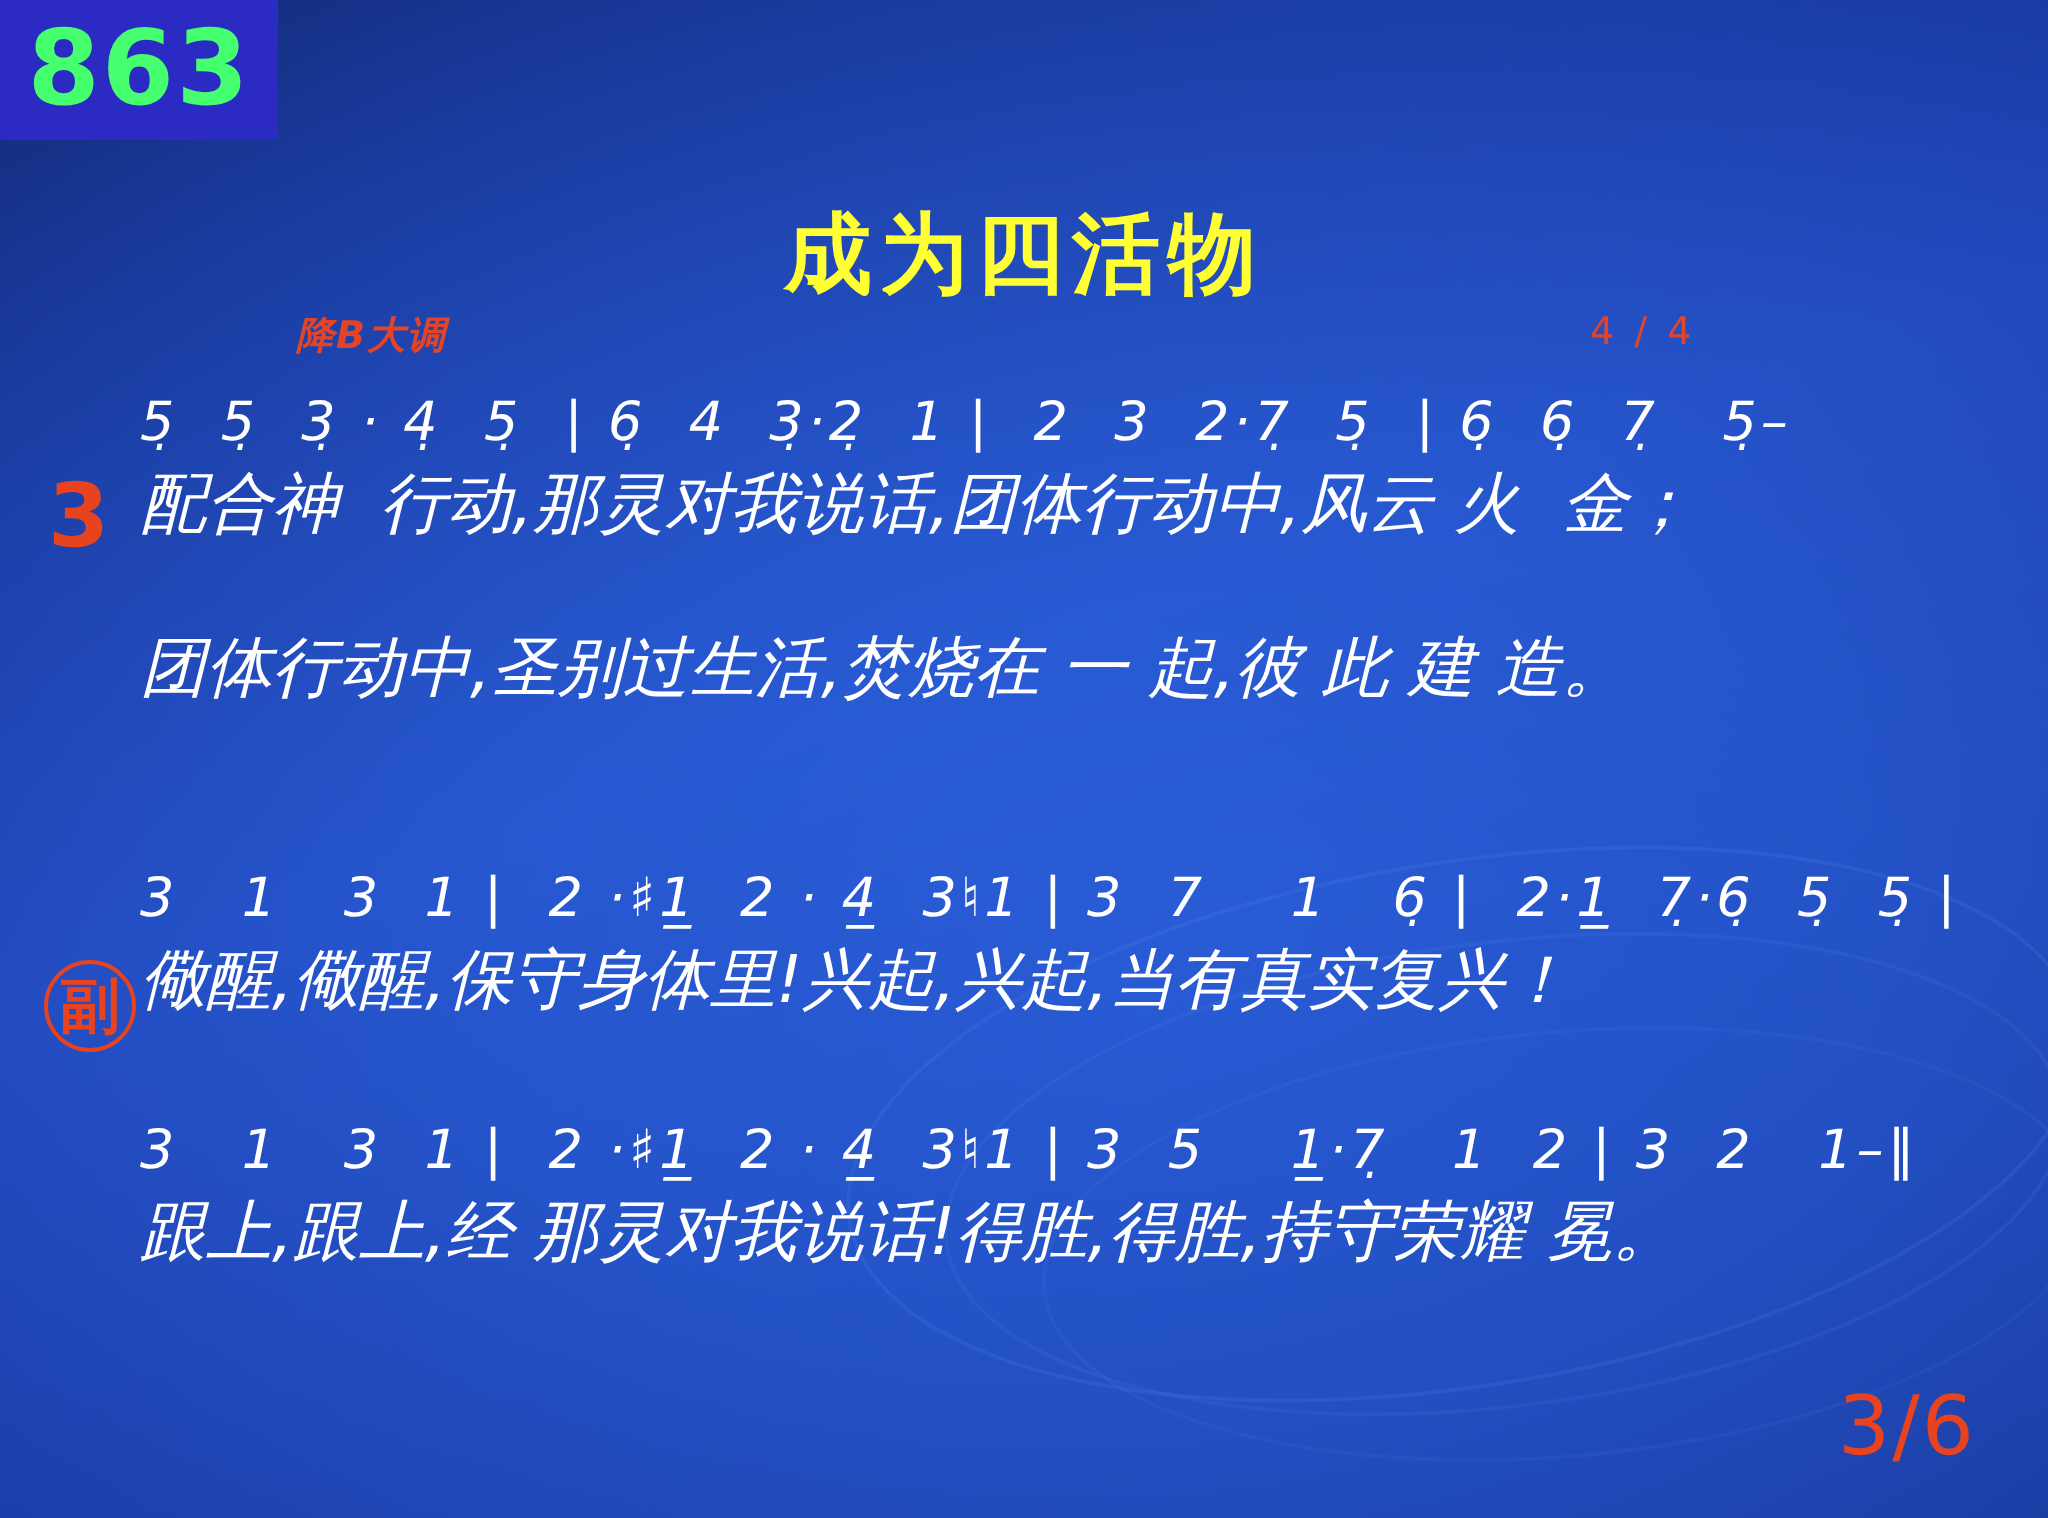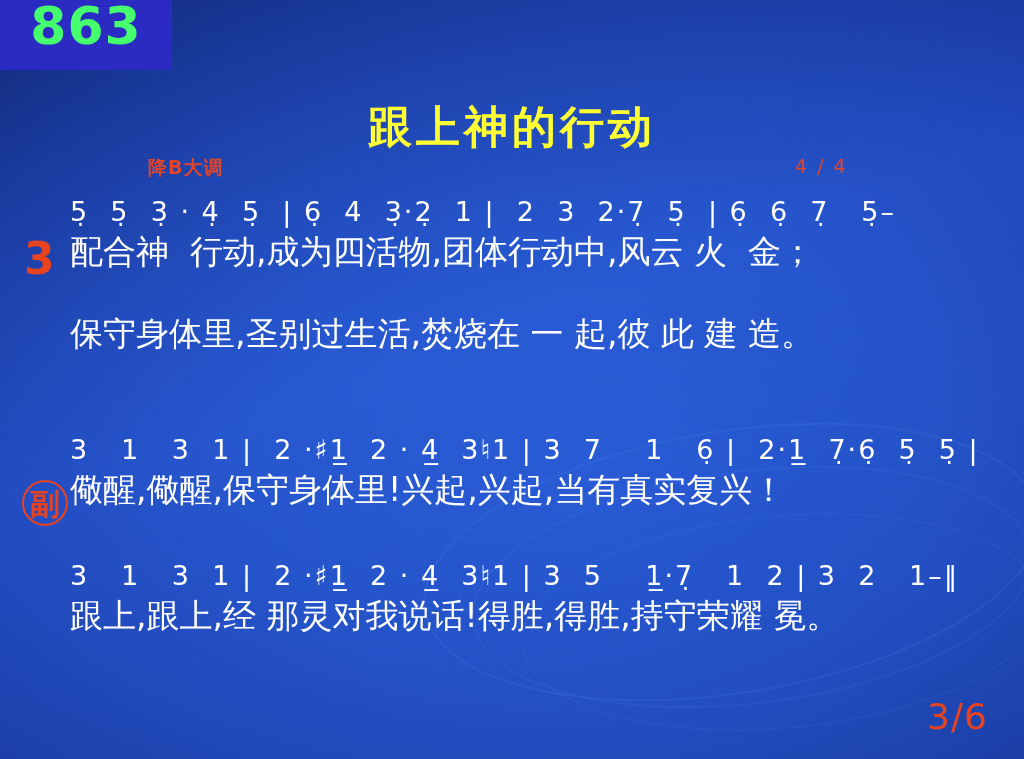--- a/index.html
+++ b/index.html
@@ -32,24 +32,25 @@
   }
   .sw1 { left: 420px; top: 430px; width: 620px; height: 260px; transform: rotate(-9deg); }
   .sw2 { left: 470px; top: 470px; width: 560px; height: 230px; transform: rotate(-7deg); border-color: rgba(90,140,235,0.12); }
   .sw3 { left: 520px; top: 515px; width: 520px; height: 210px; transform: rotate(-5deg); border-color: rgba(90,140,235,0.10); }
 
   
   #hymn-number-box {
     position: absolute;
     left: 0;
     top: 0;
-    width: 172px;
+    width: 139px;
     height: 70px;
     background: #2b2bc4;
     display: flex;
+    align-items: center;
     justify-content: center;
   }
   #hymn-number {
     color: #46ff6e;
     font-size: 52px;
     font-weight: 700;
     line-height: 1;
     letter-spacing: 1px;
     font-family: "DejaVu Sans", "Liberation Sans", sans-serif;
   }
@@ -67,20 +68,21 @@
   }
 
   #key-label {
     position: absolute;
     left: 148px;
     top: 155px;
     color: #e0452a;
     font-size: 19px;
     font-weight: 700;
     letter-spacing: 1px;
+    font-style: italic;
   }
   #time-signature {
     position: absolute;
     left: 795px;
     top: 155px;
     color: #e0452a;
     font-size: 19px;
     font-weight: 400;
     letter-spacing: 2px;
   }
@@ -107,20 +109,21 @@
     border-radius: 50%;
     border: 2px solid #e8431f;
     box-sizing: border-box;
   }
 
   
   .line-block {
     position: absolute;
     left: 70px;
     width: 940px;
+    font-style: italic;
   }
   .notation {
     color: #ffffff;
     font-size: 27px;
     letter-spacing: 2px;
     white-space: pre;
     font-family: "DejaVu Sans", "Liberation Sans", sans-serif;
     height: 34px;
   }
   .lyrics {
@@ -133,53 +136,53 @@
   #line1 { top: 196px; }
   #line2 { top: 312px; }
   #line3 { top: 434px; }
   #line4 { top: 560px; }
 
   #page-indicator {
     position: absolute;
     right: 36px;
     bottom: 22px;
     color: #e8431f;
-    font-size: 36px;
+    font-size: 41px;
     font-weight: 500;
     letter-spacing: 1px;
   }
 </style>
 </head>
 <body>
 
 <div id="slide">
 
   <div class="swoosh sw1"></div>
   <div class="swoosh sw2"></div>
   <div class="swoosh sw3"></div>
 
   <div id="hymn-number-box">
     <span id="hymn-number">863</span>
   </div>
 
-  <div id="title">跟上神的行动</div>
+  <div id="title">成为四活物</div>
 
   <div id="key-label">降B大调</div>
   <div id="time-signature">4 / 4</div>
 
   <div class="verse-mark" id="verse-mark-3">3</div>
   <div class="verse-mark" id="chorus-mark">副</div>
 
   <div class="line-block" id="line1">
     <div class="notation">5̣  5̣  3̣ · 4̣  5̣  | 6̣  4  3̣·2̣  1 |  2  3  2·7̣  5̣  | 6̣  6̣  7̣   5̣–</div>
-    <div class="lyrics">配合神  行动,成为四活物,团体行动中,风云 火  金；</div>
+    <div class="lyrics">配合神  行动,那灵对我说话,团体行动中,风云 火  金；</div>
   </div>
 
   <div class="line-block" id="line2">
-    <div class="lyrics">保守身体里,圣别过生活,焚烧在 一 起,彼 此 建 造。</div>
+    <div class="lyrics">团体行动中,圣别过生活,焚烧在 一 起,彼 此 建 造。</div>
   </div>
 
   <div class="line-block" id="line3">
     <div class="notation">3   1   3  1 |  2 ·♯1̲  2 · 4̲  3♮1 | 3  7    1   6̣ |  2·1̲  7̣·6̣  5̣  5̣ |</div>
     <div class="lyrics">儆醒,儆醒,保守身体里!兴起,兴起,当有真实复兴！</div>
   </div>
 
   <div class="line-block" id="line4">
     <div class="notation">3   1   3  1 |  2 ·♯1̲  2 · 4̲  3♮1 | 3  5    1̲·7̣   1  2 | 3  2   1–‖</div>
     <div class="lyrics">跟上,跟上,经 那灵对我说话!得胜,得胜,持守荣耀 冕。</div>

